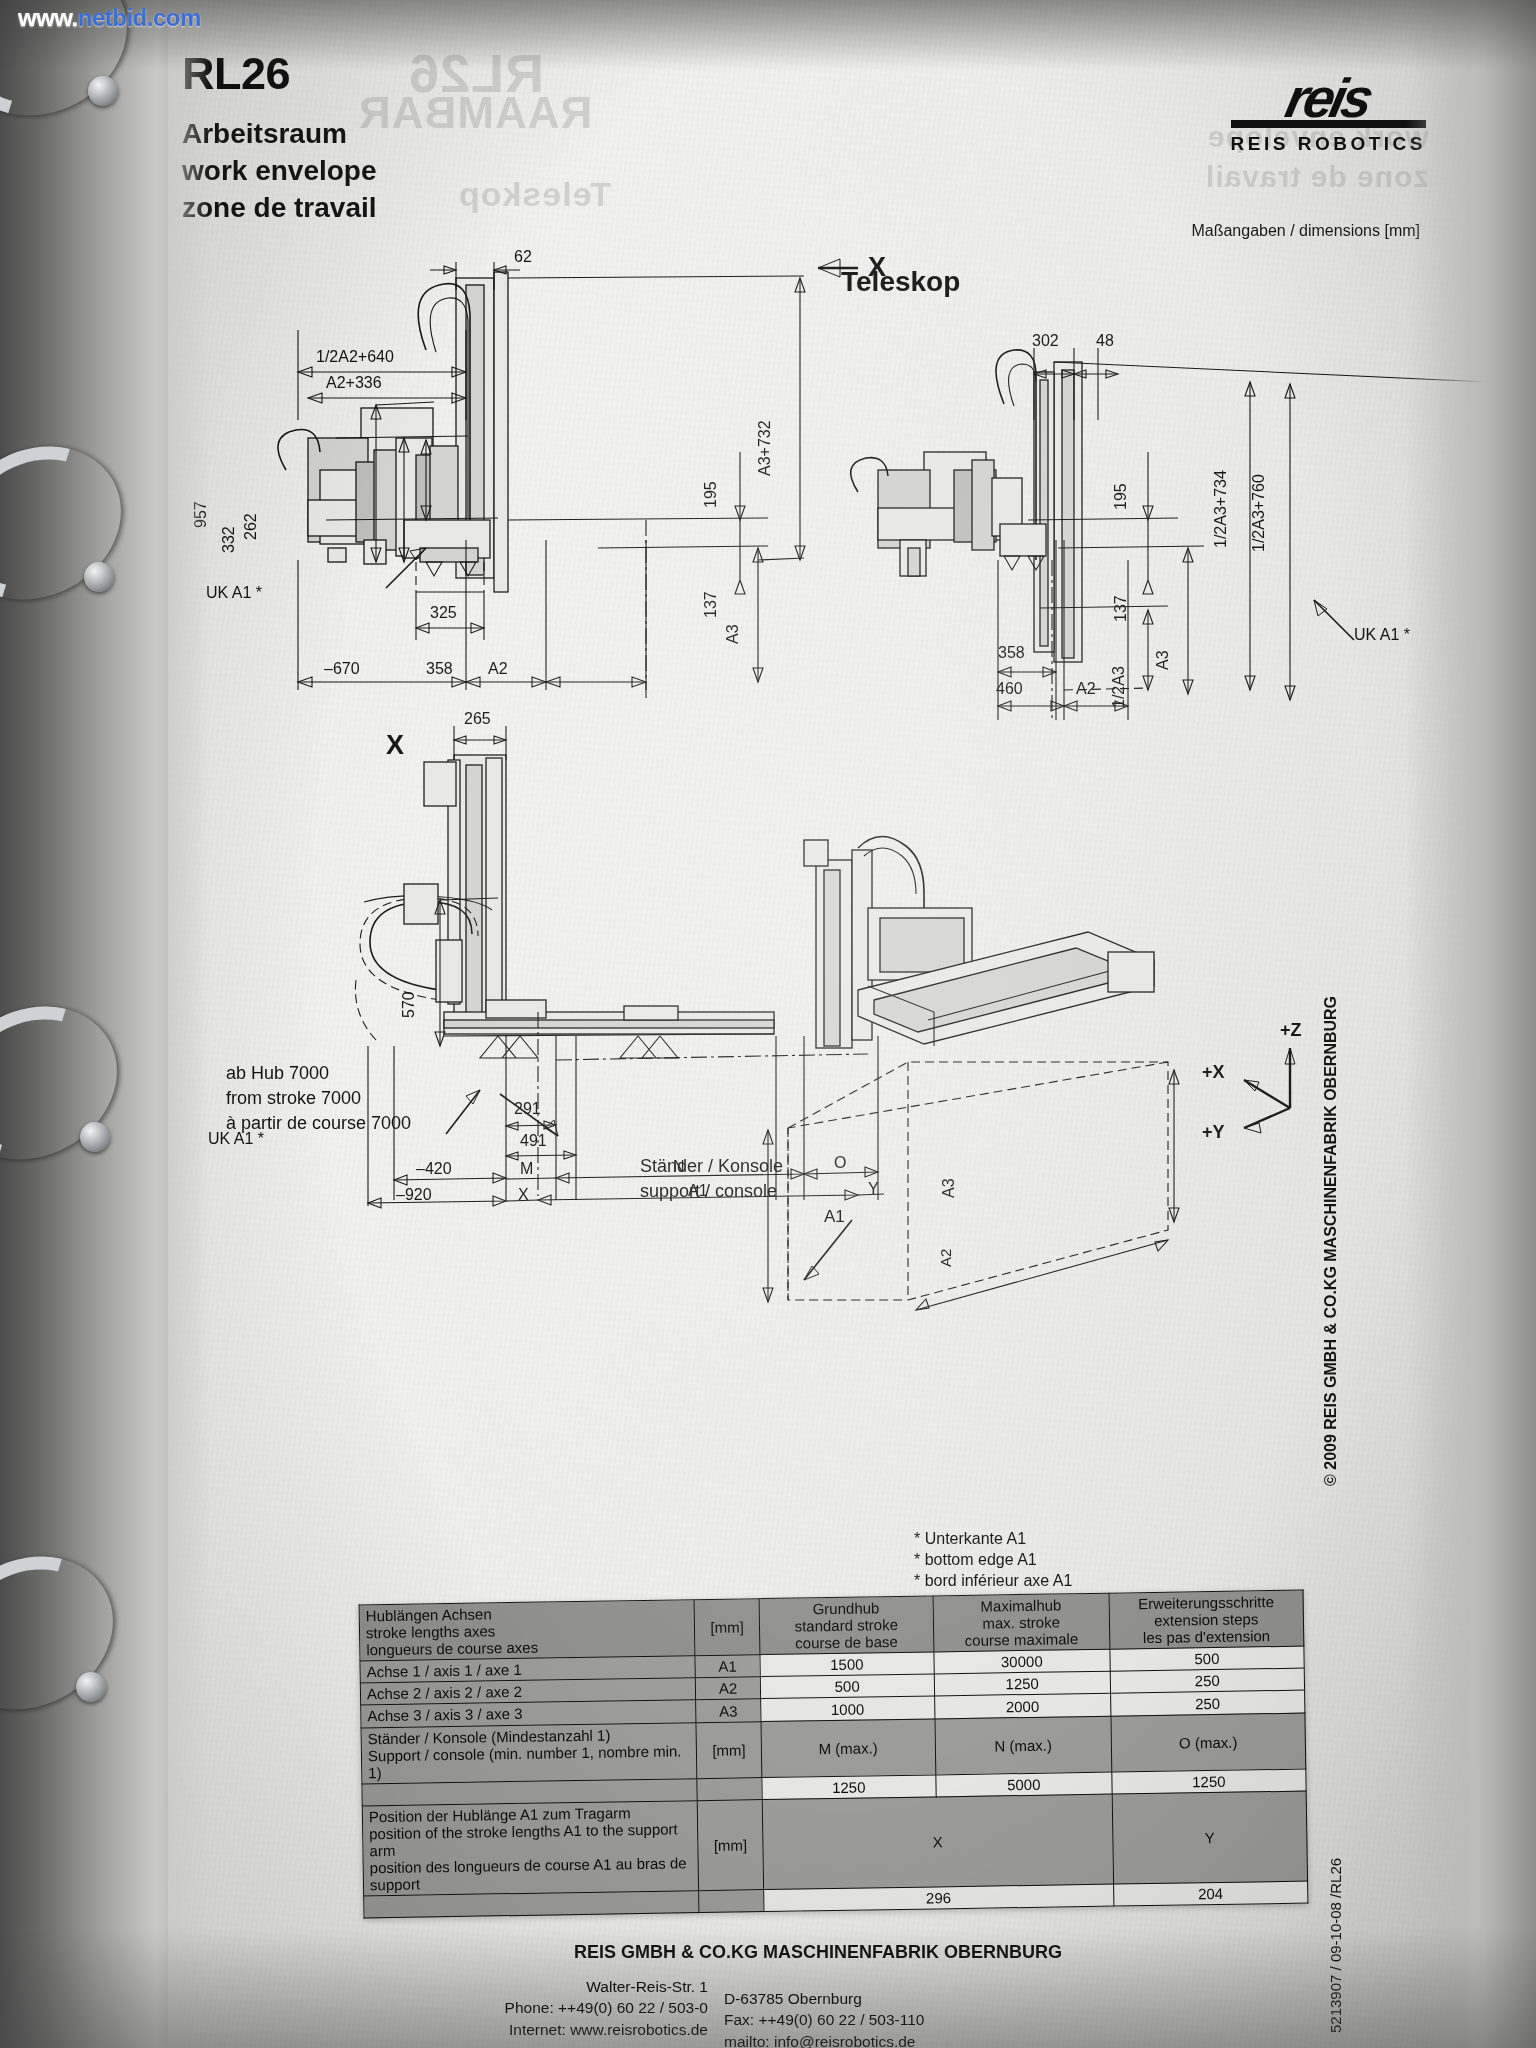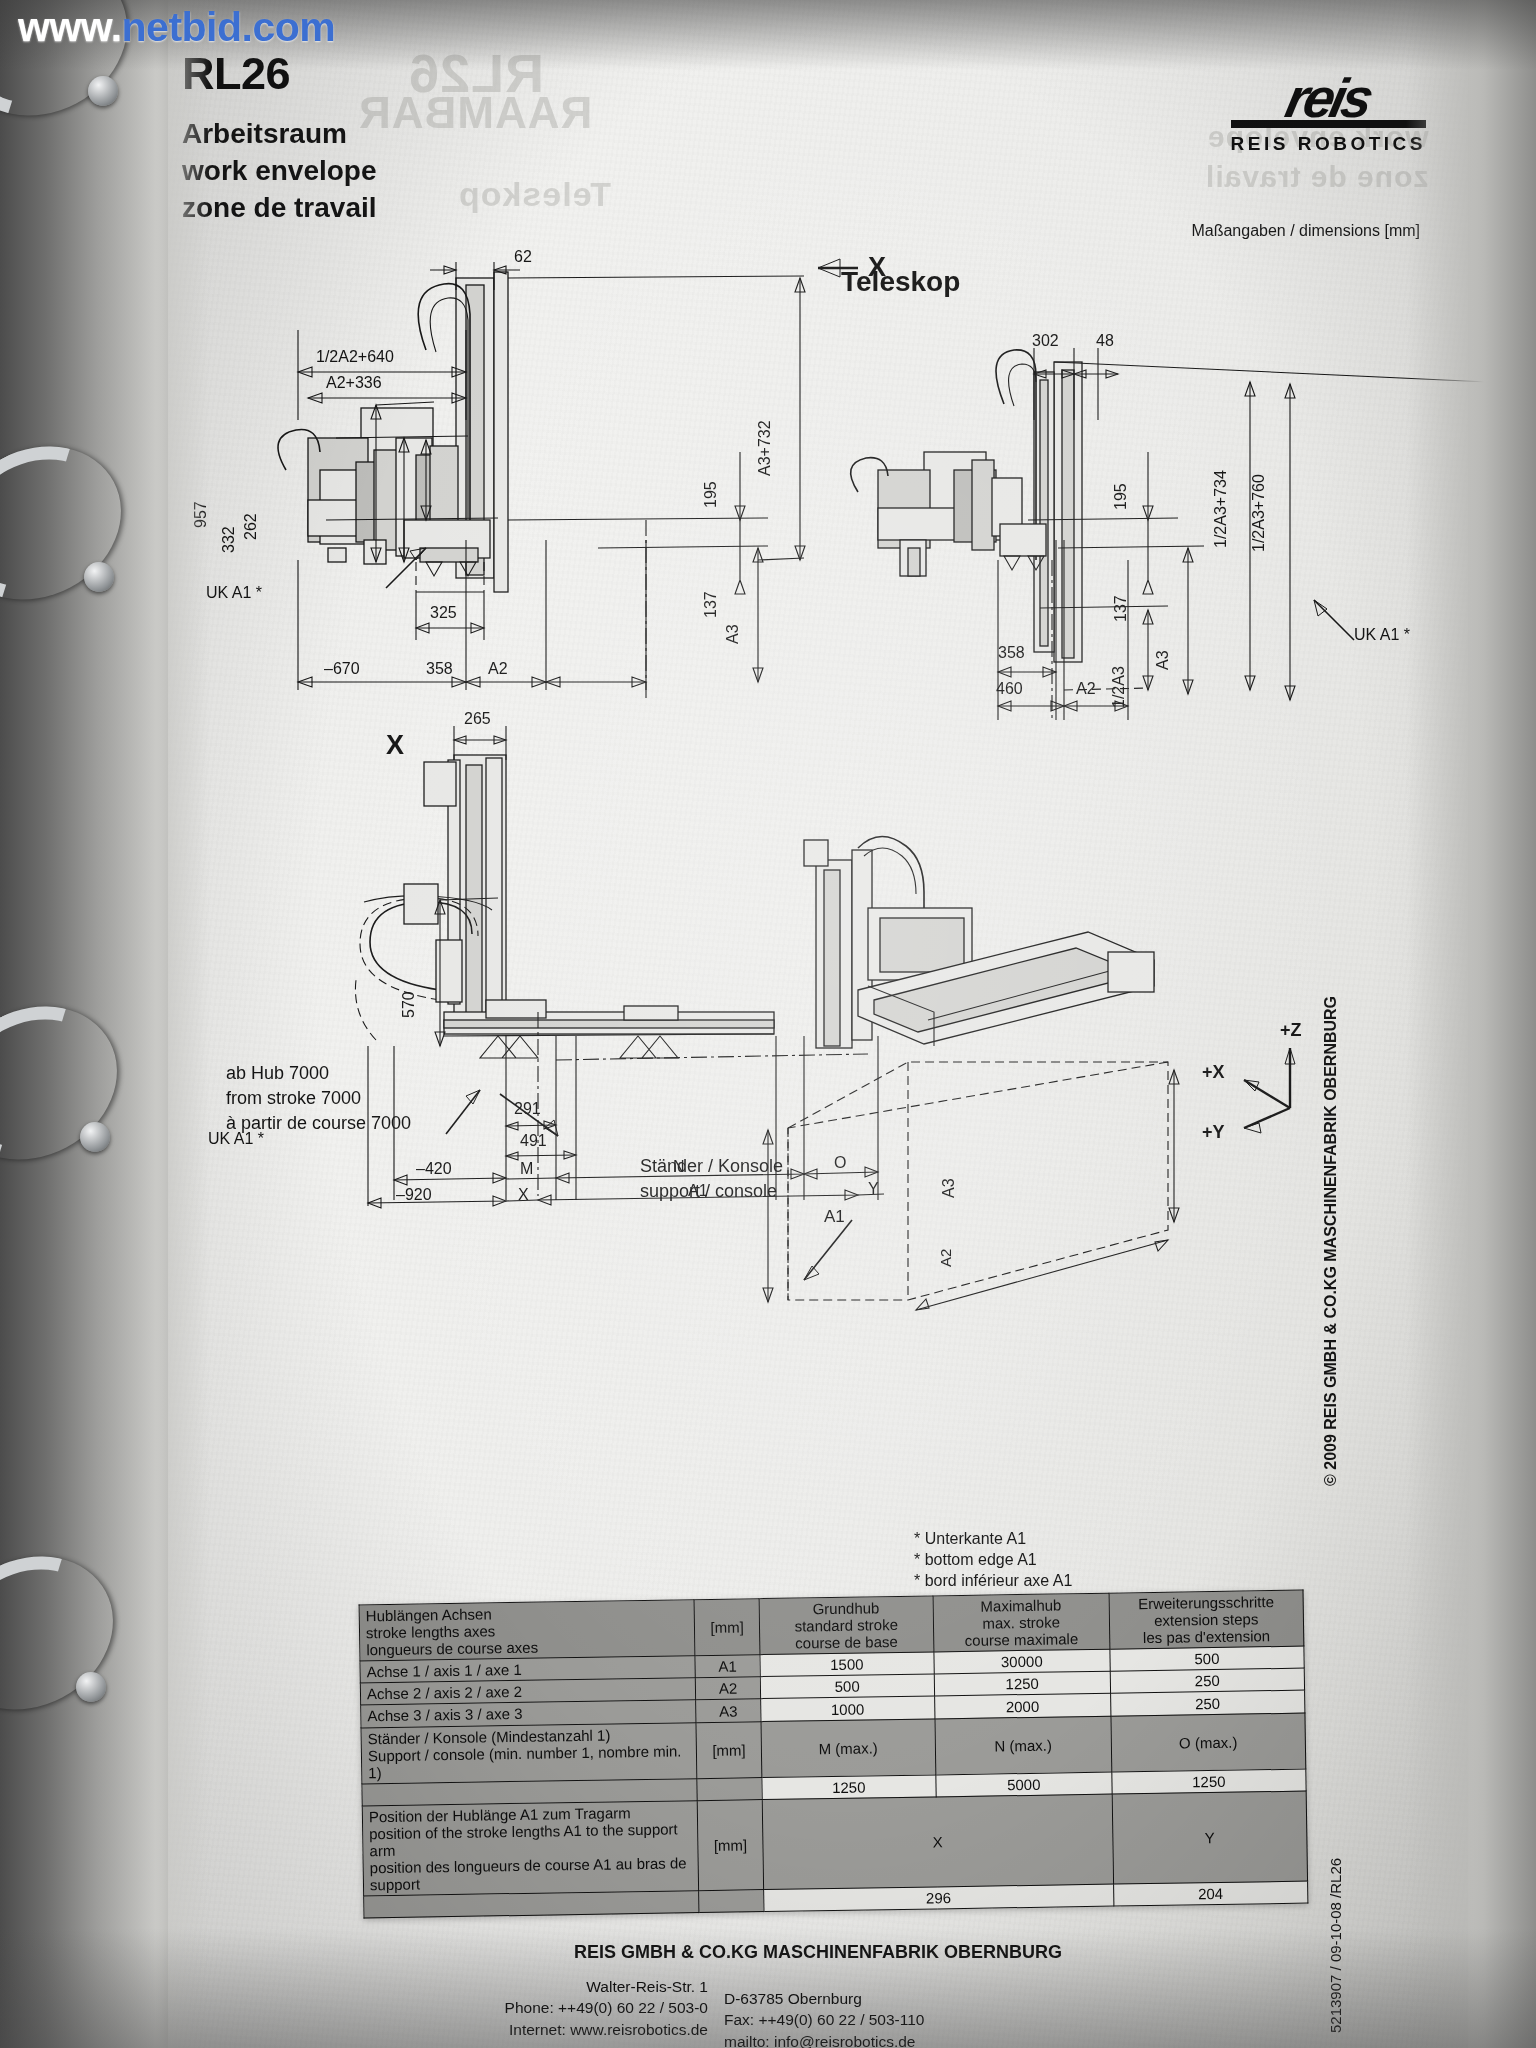--- a/index.html
+++ b/index.html
@@ -39,21 +39,21 @@
       repeating-linear-gradient(98deg, rgba(0,0,0,.035) 0 2px, rgba(255,255,255,0) 2px 5px),
       repeating-linear-gradient(4deg, rgba(0,0,0,.025) 0 3px, rgba(255,255,255,0) 3px 7px);}
   .vignette{position:absolute;inset:0;pointer-events:none;
     background:radial-gradient(ellipse at 52% 45%, rgba(255,255,255,.18) 0%, rgba(0,0,0,0) 55%, rgba(0,0,0,.16) 100%);}
 
   
   .bleed{position:absolute;color:#b9b9b5;opacity:.55;font-weight:700;
     transform:scaleX(-1);letter-spacing:1px;white-space:pre;}
 
   
-  .watermark{position:absolute;left:18px;top:4px;font-size:41px;font-weight:700;
+  .watermark{position:absolute;left:18px;top:4px;font-size:24px;font-weight:700;
     color:#3c6fd1;text-shadow:0 1px 2px rgba(255,255,255,.7);letter-spacing:-.5px;}
   .watermark .w{color:#ffffff;}
 
   
   .title-main{position:absolute;left:14px;top:48px;font-size:45px;font-weight:700;color:#121212;letter-spacing:-.5px;}
   .subtitle{position:absolute;left:14px;font-size:28px;font-weight:700;color:#161616;}
   .logo-wrap{position:absolute;right:42px;top:72px;text-align:center;}
   .logo-word{font-size:55px;font-weight:800;font-style:italic;color:#111;letter-spacing:-4px;
     transform:skewX(-12deg);display:inline-block;line-height:.95;}
   .logo-bar{height:8px;background:#111;margin-top:-4px;}

